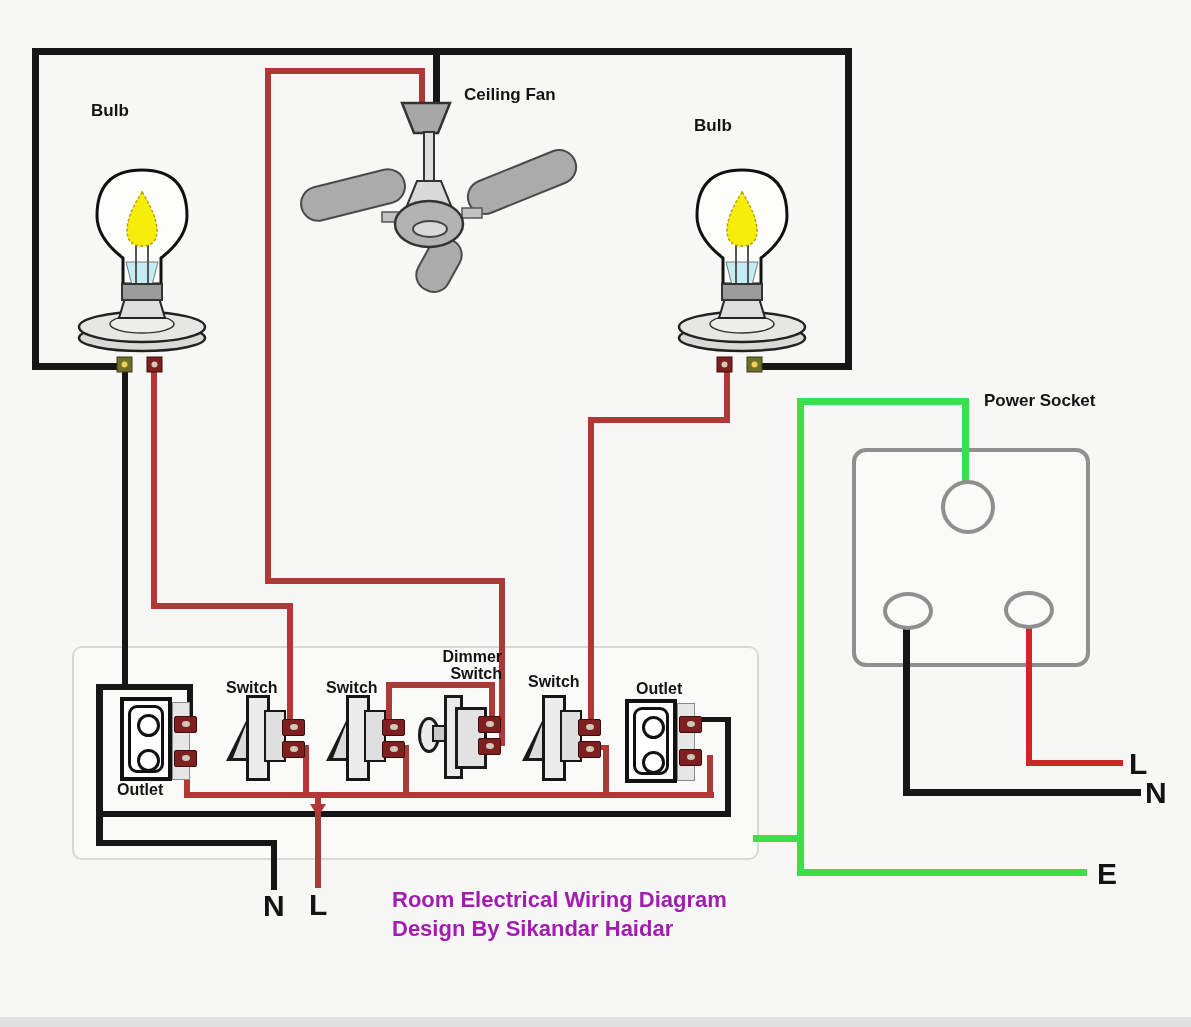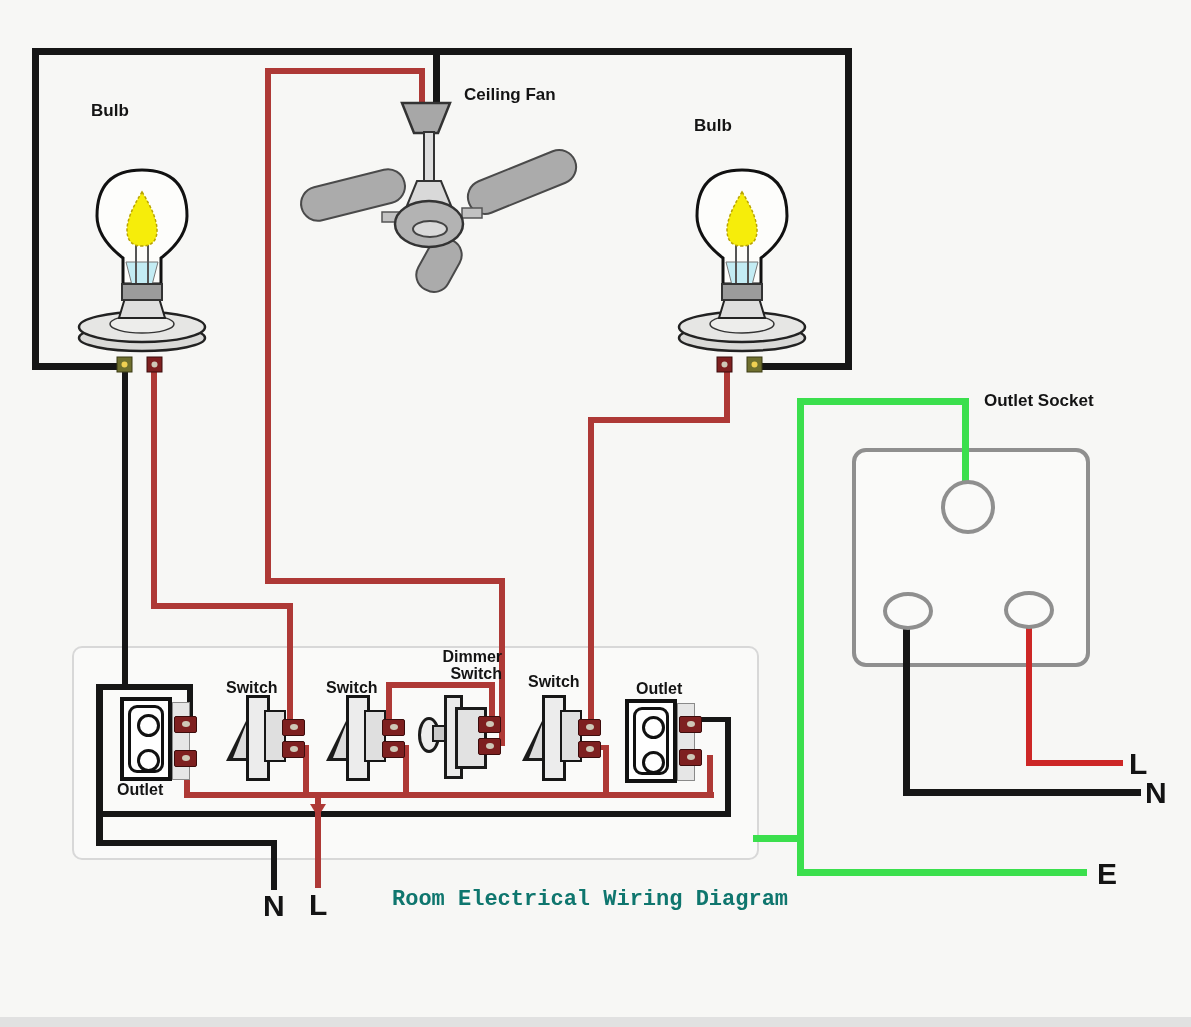--- a/index.html
+++ b/index.html
@@ -32,21 +32,21 @@
   
   .dim-knob{position:absolute;width:16px;height:30px;border:3px solid #1a1a1a;border-radius:50%;background:#ececec;}
   .dim-stem{position:absolute;width:14px;height:13px;background:#c9c9c9;border:2px solid #1a1a1a;}
   .dim-plate{position:absolute;width:13px;height:78px;background:#eaeaea;border:3px solid #1a1a1a;}
   .dim-body{position:absolute;width:26px;height:56px;background:#e2e2e2;border:3px solid #1a1a1a;}
   
   .sock-plate{position:absolute;z-index:1;border:4px solid #8f8f8f;border-radius:14px;background:#fafaf9;}
   .sock-hole{position:absolute;z-index:3;border:4px solid #8f8f8f;border-radius:50%;background:#fafaf9;}
   .arrow-down{position:absolute;z-index:3;width:0;height:0;border-left:8px solid transparent;
               border-right:8px solid transparent;border-top:13px solid #ae3936;}
-  .footer-line{font-weight:700;font-size:22px;line-height:28.5px;color:#0f766e;white-space:nowrap;font-family:Liberation Mono, monospace;}
+  .footer-line{font-weight:700;font-size:22px;line-height:28.5px;color:#a21caf;white-space:nowrap;}
   .bottom-band{position:absolute;left:0;right:0;bottom:0;height:10px;background:#d6d6d6;opacity:.65;z-index:6;}
 </style>
 </head>
 <body>
 
 <div id="stage">
 
   <div class="w wb" style="left:32px;top:48px;width:820px;height:7px;"></div>
   <div class="w wb" style="left:32px;top:48px;width:7px;height:322px;"></div>
   <div class="w wb" style="left:845px;top:48px;width:7px;height:322px;"></div>
@@ -251,27 +251,28 @@
     <div class="outlet-hole" style="left:17px;top:52px;"></div>
     <div class="term" style="left:54px;top:17px;">
         <i></i>
       </div>
     <div class="term" style="left:54px;top:50px;">
         <i></i>
       </div>
   </div>
   <div class="lab lab16" style="left:636px;top:680px;">Outlet</div>
 
-  <div class="lab" style="left:984px;top:391px;">Outlet Socket</div>
+  <div class="lab" style="left:984px;top:391px;">Power Socket</div>
 
   <div class="lab big" style="left:263px;top:889px;">N</div>
   <div class="lab big" style="left:309px;top:888px;">L</div>
 
   <div class="lab big" style="left:1129px;top:747px;">L</div>
   <div class="lab big" style="left:1145px;top:776px;">N</div>
   <div class="lab big" style="left:1097px;top:857px;">E</div>
 
   <div class="comp" style="left:392px;top:886px;z-index:4;">
     <div class="footer-line">Room Electrical Wiring Diagram</div>
+    <div class="footer-line">Design By Sikandar Haidar</div>
   </div>
 
   <div class="bottom-band"></div>
 </div>
 
 </body></html>

